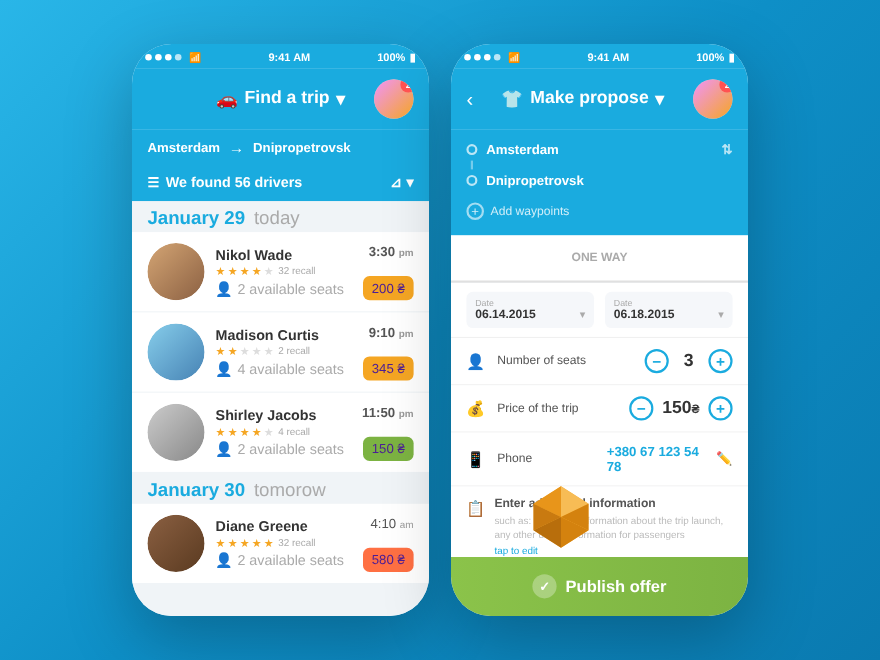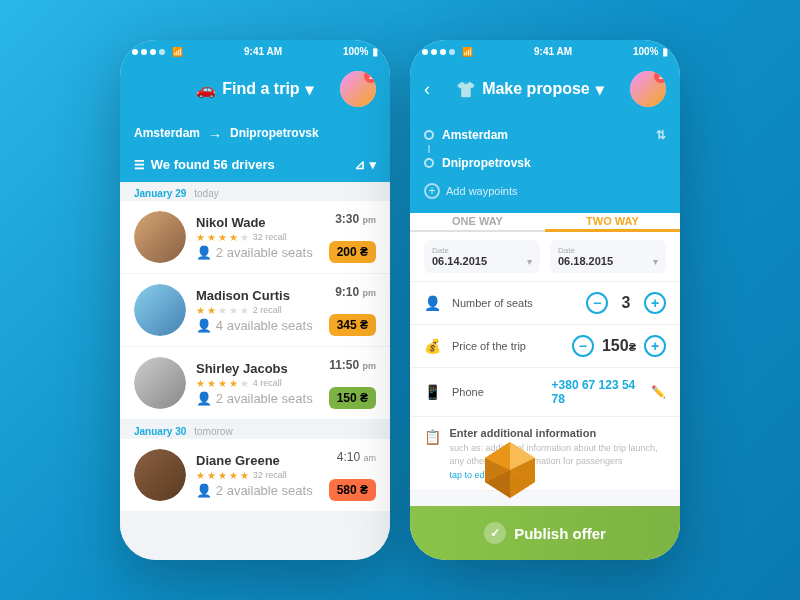--- a/index.html
+++ b/index.html
@@ -120,21 +120,21 @@
     .scroll-content {
       flex: 1;
       overflow-y: auto;
       background: #f0f4f7;
     }
     .scroll-content::-webkit-scrollbar { display: none; }
 
     
     .date-section {
       padding: 6px 14px 2px;
-      font-size: 10px;
+      font-size: 17px;
       color: #1aabdf;
       font-weight: 700;
       background: #f0f4f7;
       display: flex;
       gap: 8px;
     }
     .date-today { color: #aaa; font-weight: 400; }
 
     
     .driver-card {
@@ -166,25 +166,25 @@
     .driver-seats { font-size: 13px; color: #aaa; }
 
     .driver-right {
       display: flex;
       flex-direction: column;
       align-items: flex-end;
       gap: 15px;
     }
     .price-badge {
       background: #f5a623;
-      color: #000000;
+      color: #4c1d95;
       border-radius: 6px;
       padding: 4px 8px;
       font-size: 12px;
-      font-weight: 700;
+      font-weight: 400;
     }
     .price-badge.green { background: #7cb342; }
     .price-badge.orange2 { background: #ff7043; }
 
     .waypoints-section {
       background: #1aabdf;
       padding: 8px 14px 10px;
     }
     .waypoint-row {
       display: flex;
@@ -226,21 +226,21 @@
 
     
     .tabs {
       display: flex;
       background: white;
       border-bottom: 2px solid #e0e0e0;
     }
     .tab {
       flex: 1;
       text-align: center;
-      padding: 2px 4px;
+      padding: 14px 4px;
       font-size: 11px;
       font-weight: 700;
       color: #aaa;
       cursor: pointer;
       border-bottom: 3px solid transparent;
       margin-bottom: -2px;
     }
     .tab.active {
       color: #f5a623;
       border-bottom-color: #f5a623;
@@ -587,21 +587,20 @@
           <span>Dnipropetrovsk</span>
         </div>
         <div class="add-waypoints" style="margin-top:6px;padding-left:0;">
           <div class="plus-circle">+</div>
           <span>Add waypoints</span>
         </div>
       </div>
 
       <div class="tabs">
         <div class="tab">ONE WAY</div>
-        <div class="tab active">TWO WAY</div>
       </div>
 
       <div class="form-content">
 
         <div class="dates-row">
           <div class="date-field">
             <div class="date-label">Date</div>
             <div style="display:flex;align-items:center;justify-content:space-between;">
               <div class="date-val">06.14.2015</div>
               <span class="date-cal">▾</span>

